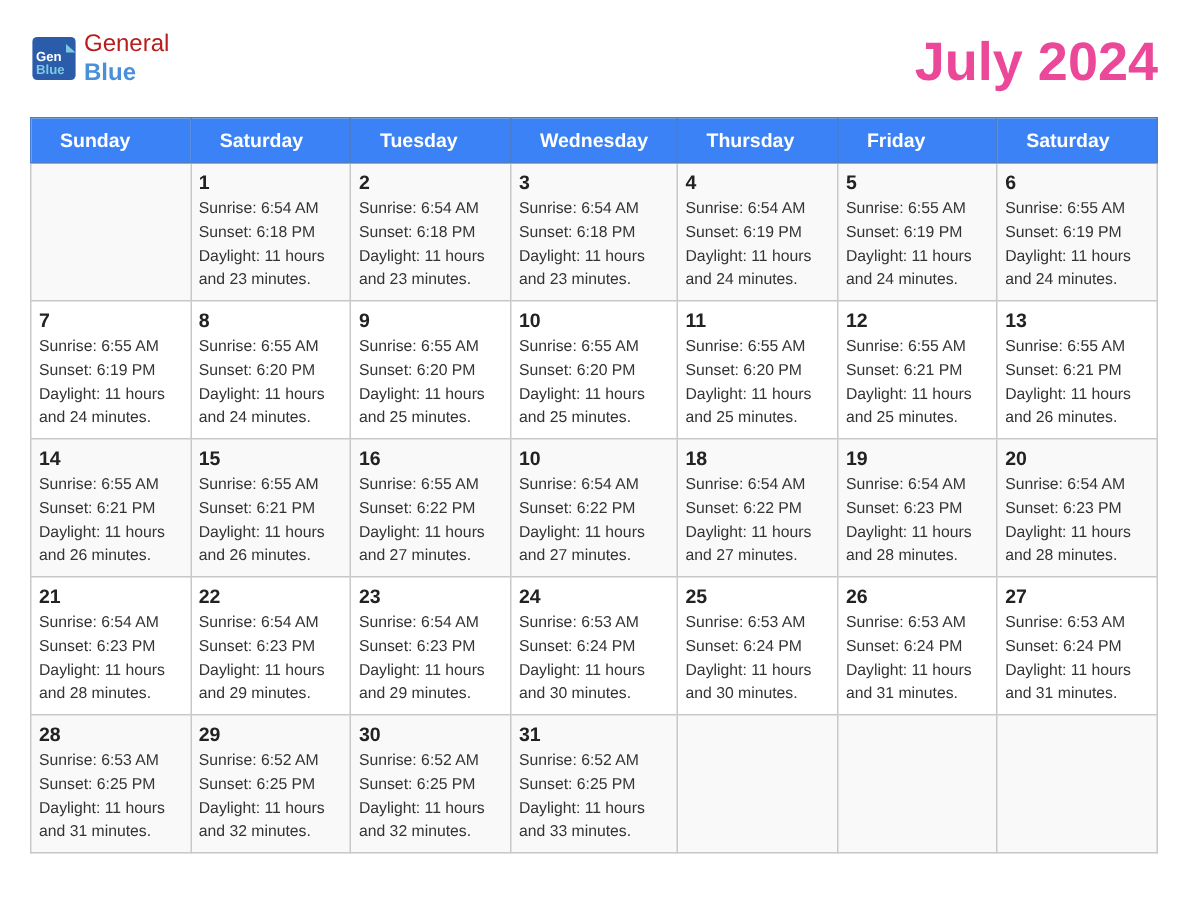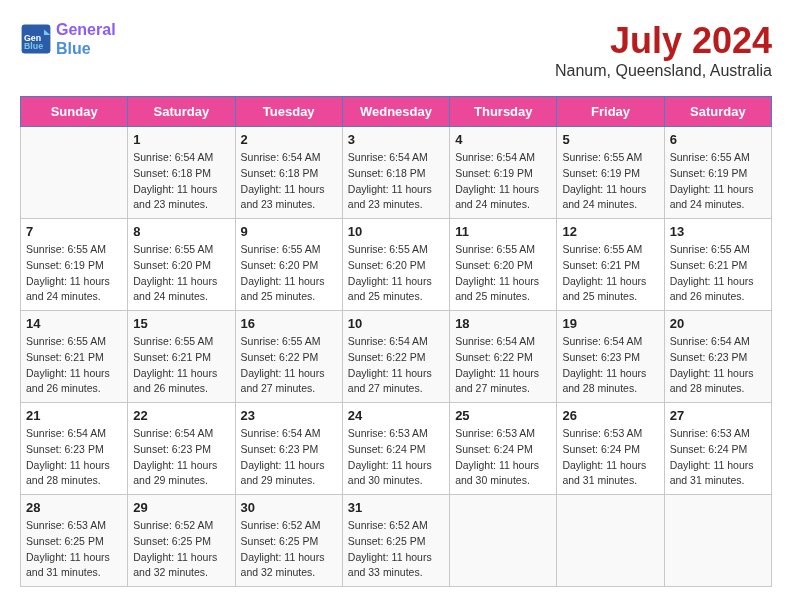--- a/index.html
+++ b/index.html
@@ -24,36 +24,36 @@
     .logo-icon {
       width: 32px;
       height: 32px;
     }
     .title-area {
       text-align: right;
     }
     .month-year {
       font-size: 36px;
       font-weight: bold;
-      color: #b91c1c;
+      color: #ec4899;
     }
     .location {
       font-size: 16px;
       color: #333;
     }
     table {
       width: 100%;
       border-collapse: collapse;
       font-size: 11px;
     }
     thead tr th {
-      background-color: #ec4899;
+      background-color: #3b82f6;
       color: #fff;
-      padding: 7px 1px;
-      text-align: center;
+      padding: 7px 19px;
+      text-align: left;
       font-size: 13px;
       font-weight: bold;
       border: 1px solid #4a7cc7;
     }
     tbody tr td {
       border: 1px solid #c8c8c8;
       vertical-align: top;
       padding: 5px;
       min-height: 80px;
       width: calc(100% / 7);
@@ -83,27 +83,26 @@
 
 <div class="header">
   <div class="logo">
     <svg class="logo-icon" viewBox="0 0 40 40">
       <rect x="2" y="2" width="36" height="36" rx="4" fill="#2a5caa"></rect>
       <text x="5" y="22" font-size="11" fill="white" font-weight="bold" font-family="Arial">Gen</text>
       <text x="5" y="33" font-size="11" fill="#7ec8e3" font-weight="bold" font-family="Arial">Blue</text>
       <polygon points="30,8 38,15 30,15" fill="#7ec8e3"></polygon>
     </svg>
     <div>
-      <div style="font-size:16px;font-weight:bold;color:#8b5cf6;line-height:1.2">General</div>
+      <div style="font-size:16px;font-weight:normal;color:#b91c1c;line-height:1.2">General</div>
       <div style="font-size:16px;font-weight:bold;color:#4a90d9;line-height:1.2">Blue</div>
     </div>
   </div>
   <div class="title-area">
     <div class="month-year">July 2024</div>
-    <div class="location">Nanum, Queensland, Australia</div>
   </div>
 </div>
 
 <table>
   <thead>
     <tr>
     <th>Sunday</th>
         <th>Saturday</th>
         <th>Tuesday</th>
         <th>Wednesday</th>

